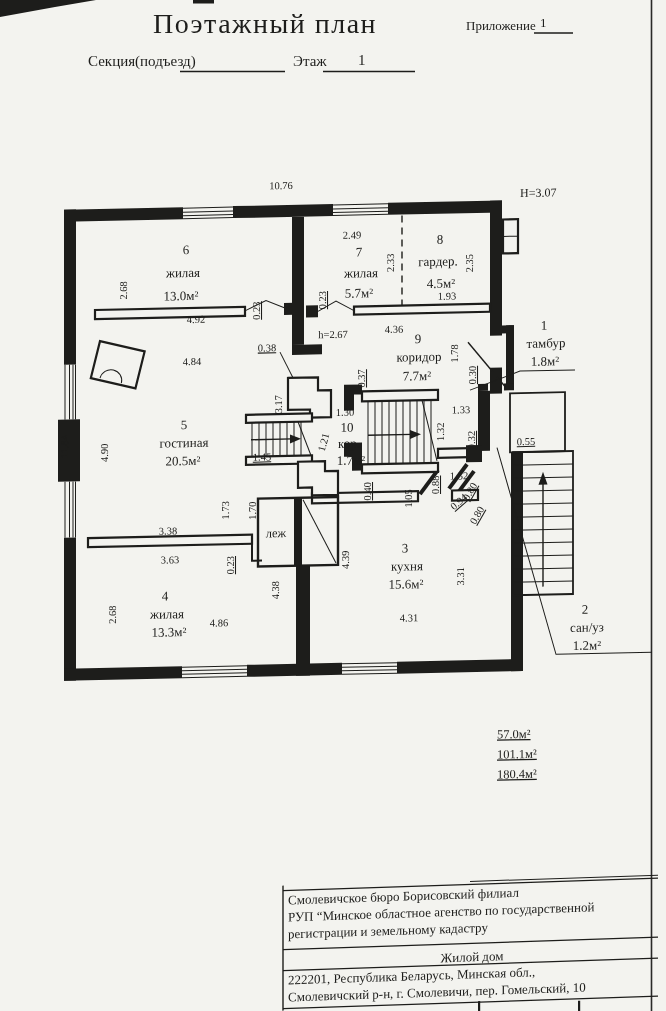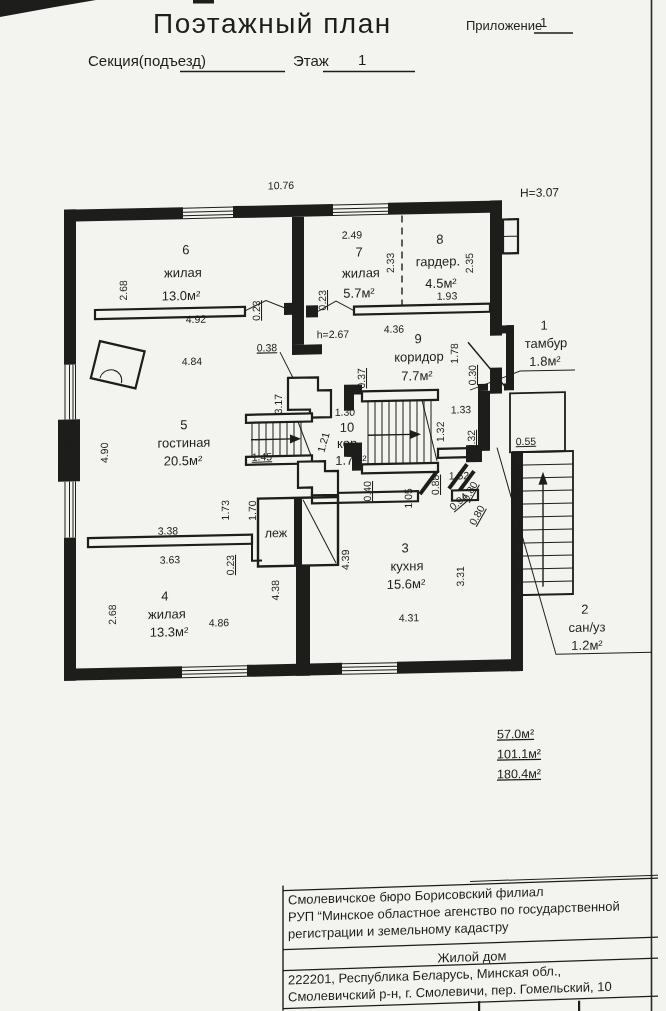--- a/index.html
+++ b/index.html
@@ -1,17 +1,17 @@
 <!DOCTYPE html>
 <html><head>
 <meta charset="utf-8">
 <style>
   html,body{margin:0;padding:0;background:#e8e8e4;}
   .sheet{position:relative;width:666px;height:1011px;background:#f3f3ef;overflow:hidden;
-         font-family:Liberation Sans, sans-serif;color:#1d1d1b;}
+         font-family:Liberation Serif, serif;color:#1d1d1b;}
   svg{position:absolute;left:0;top:0;}
   .w{fill:#1d1d1b;stroke:none;}
   .tw{fill:#f3f3ef;stroke:#1d1d1b;stroke-width:2.2;}
   .box{fill:none;stroke:#1d1d1b;stroke-width:1.8;}
   .ln{stroke:#1d1d1b;stroke-width:1.4;fill:none;}
   .lnt{stroke:#1d1d1b;stroke-width:1;fill:none;}
   .thk{stroke:#1d1d1b;stroke-width:4;fill:none;}
   .dash{stroke:#1d1d1b;stroke-width:1.4;fill:none;stroke-dasharray:7 5;}
   text{fill:#1d1d1b;}
   .ttl{font-size:28px;letter-spacing:1.5px;}

